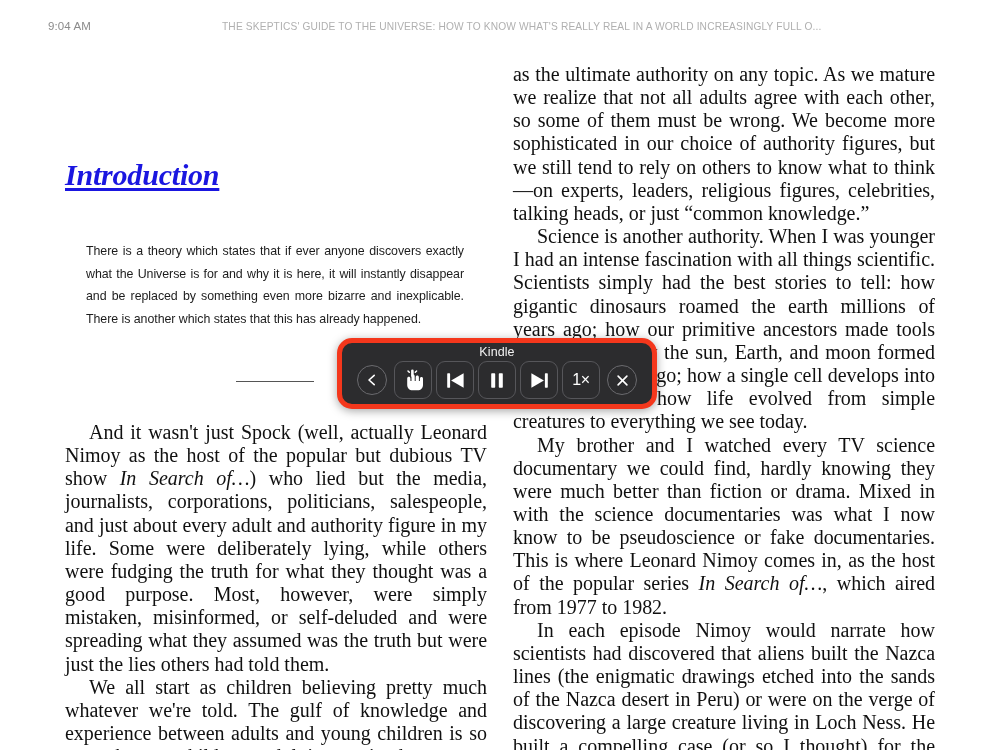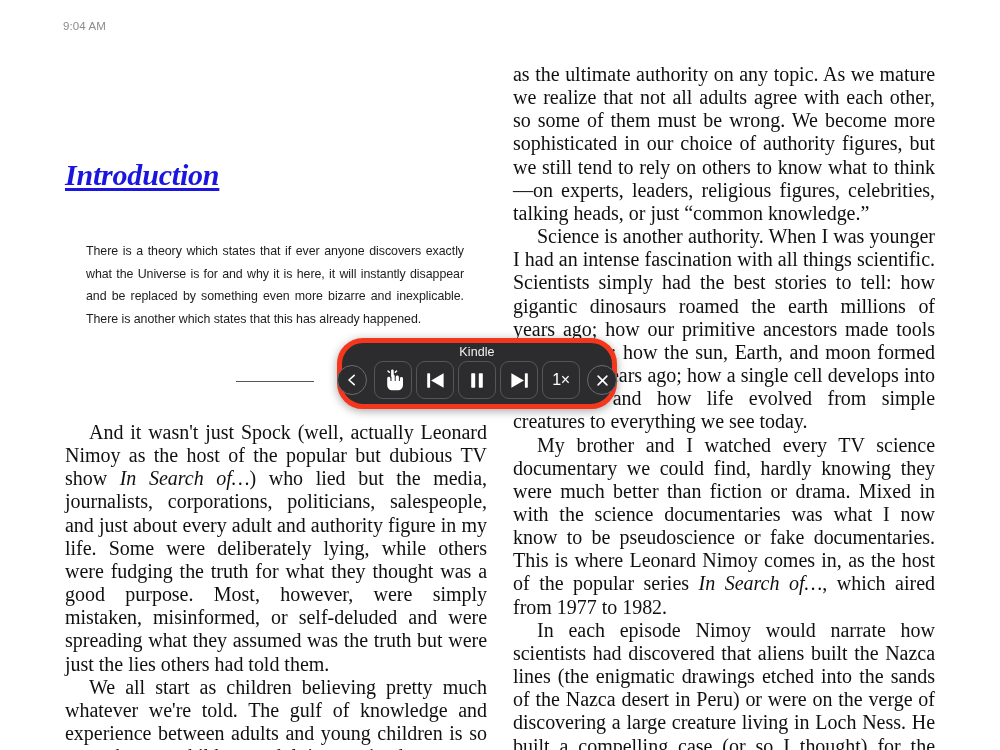--- a/index.html
+++ b/index.html
@@ -20,21 +20,21 @@
     position: absolute;
     top: 0;
     left: 0;
     width: 1000px;
     height: 52px;
     display: flex;
     align-items: center;
   }
   .status-clock {
     position: absolute;
-    left: 63px;
+    left: 48px;
     top: 20px;
     font-family: "Liberation Sans", sans-serif;
     font-size: 11.5px;
     color: #8b8b8b;
     letter-spacing: 0.1px;
     white-space: nowrap;
   }
   .book-title-header {
     position: absolute;
     left: 222px;
@@ -128,26 +128,26 @@
     top: 11px;
     left: 0px;
     width: 422px;
   }
 
   
   .controller {
     position: absolute;
     left: 337px;
     top: 338px;
-    width: 280px;
+    width: 320px;
     height: 71px;
     box-sizing: border-box;
     background: #2c2c2e;
     border: 5px solid #f4371c;
-    border-radius: 26px;
+    border-radius: 15px;
     display: flex;
     flex-direction: column;
     align-items: center;
     box-shadow: 0 2px 10px rgba(0,0,0,0.35);
     z-index: 50;
   }
   .controller-title {
     color: #f2f2f2;
     font-family: "Liberation Sans", sans-serif;
     font-size: 12.5px;
@@ -195,20 +195,21 @@
     letter-spacing: -0.3px;
     user-select: none;
   }
   svg { display: block; }
 </style>
 </head>
 <body>
 
 <div class="status-bar">
   <div class="status-clock">9:04 AM</div>
+  <div class="book-title-header">THE SKEPTICS' GUIDE TO THE UNIVERSE: HOW TO KNOW WHAT'S REALLY REAL IN A WORLD INCREASINGLY FULL O...</div>
 </div>
 
 <div class="page">
 
   <div class="column col-left">
 
     <h1 class="chapter-title">Introduction</h1>
 
     <div class="epigraph">There is a theory which states that if ever anyone discovers exactly what the Universe is for and why it is here, it will instantly disappear and be replaced by something even more bizarre and inexplicable. There is another which states that this has already happened.</div>
 

